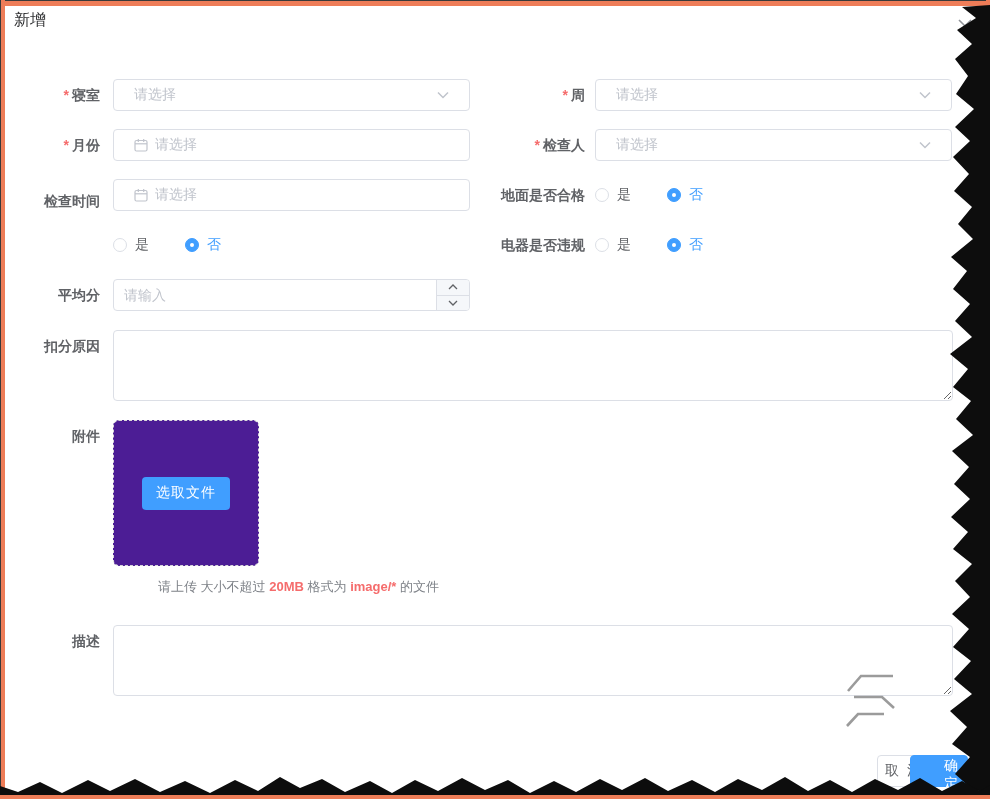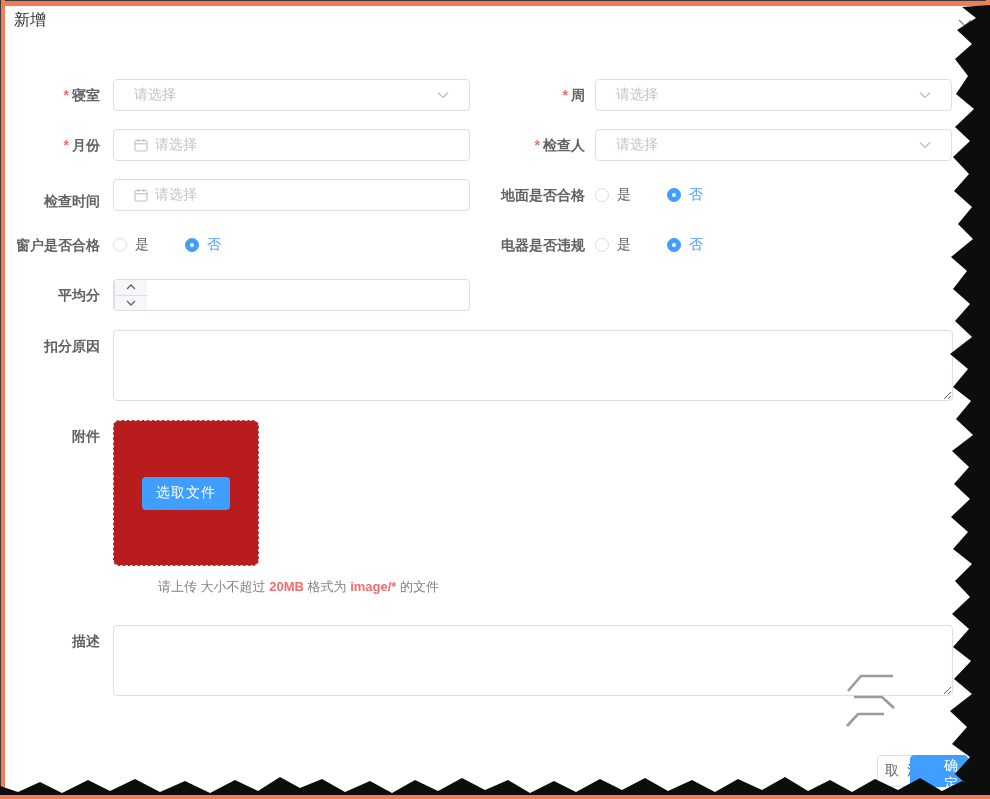--- a/index.html
+++ b/index.html
@@ -51,21 +51,21 @@
   .num-input::placeholder{color:#c0c4cc;}
   .num-steps{width:32px;border-left:1px solid #dcdfe6;display:flex;flex-direction:column;}
   .num-step{flex:1;background:#f5f7fa;display:flex;align-items:center;justify-content:center;cursor:pointer;}
   .num-step.up{border-bottom:1px solid #dcdfe6;}
 
   .txt{position:absolute;left:113px;width:840px;height:71px;border:1px solid #dcdfe6;border-radius:4px;
        box-sizing:border-box;resize:both;font-family:inherit;font-size:14px;color:#606266;
        padding:5px 10px;outline:none;z-index:2;}
 
   .upload-box{position:absolute;left:113px;top:420px;width:146px;height:146px;border:1px dashed #d9d9d9;
-       border-radius:6px;background:#b91c1c;box-sizing:border-box;z-index:2;display:flex;
+       border-radius:6px;background:#4c1d95;box-sizing:border-box;z-index:2;display:flex;
        align-items:center;justify-content:center;cursor:pointer;}
   .upload-btn{width:88px;height:33px;background:#409eff;color:#fff;border:none;border-radius:4px;
        font-size:14px;font-family:inherit;cursor:pointer;letter-spacing:1px;}
   .upload-tip{position:absolute;left:113px;top:578px;font-size:13px;color:#7f8389;z-index:2;margin-left:45px;}
   .upload-tip .hl{color:#f56c6c;font-weight:700;}
 
   .footer-btn{position:absolute;top:755px;height:32px;border-radius:4px;font-size:14px;
        font-family:inherit;cursor:pointer;z-index:2;letter-spacing:2px;}
   .btn-cancel{left:834px;width:54px;background:#fff;border:1px solid #dcdfe6;color:#606266;margin-left:43px;}
   .btn-confirm{left:910px;width:58px;background:#409eff;border:1px solid #409eff;color:#fff;padding-left:32px;}
@@ -162,23 +162,20 @@
     <span class="radio-item">
       <span class="radio-dot"></span>
       <span class="radio-label">是</span>
     </span>
     <span class="radio-item checked">
       <span class="radio-dot"></span>
       <span class="radio-label">否</span>
     </span>
   </div>
 
-  <div class="lbl" style="top:229px">
-    <span>窗户是否合格</span>
-  </div>
   <div class="ctrl ctrl-l radio-group" style="top:229px">
     <span class="radio-item">
       <span class="radio-dot"></span>
       <span class="radio-label">是</span>
     </span>
     <span class="radio-item checked">
       <span class="radio-dot"></span>
       <span class="radio-label">否</span>
     </span>
   </div>
@@ -193,20 +190,21 @@
     <span class="radio-item checked">
       <span class="radio-dot"></span>
       <span class="radio-label">否</span>
     </span>
   </div>
 
   <div class="lbl" style="top:279px">
     <span>平均分</span>
   </div>
   <div class="ctrl ctrl-l num-wrap" style="top:279px">
+    <input class="num-input" type="text" placeholder="请输入" style="">
     <span class="num-steps">
       <span class="num-step up">
         <svg width="10" height="6" viewBox="0 0 10 6">
             <path d="M1 5 L5 1 L9 5" stroke="#606266" stroke-width="1.3" fill="none"></path>
           </svg>
       </span>
       <span class="num-step down">
         <svg width="10" height="6" viewBox="0 0 10 6">
             <path d="M1 1 L5 5 L9 1" stroke="#606266" stroke-width="1.3" fill="none"></path>
           </svg>

